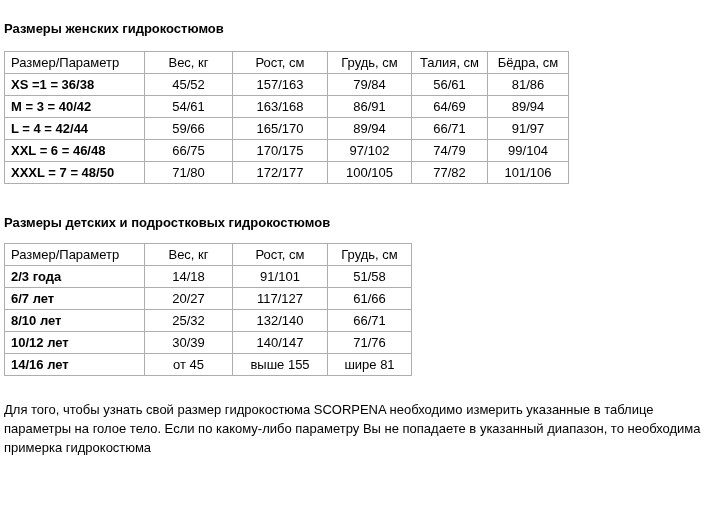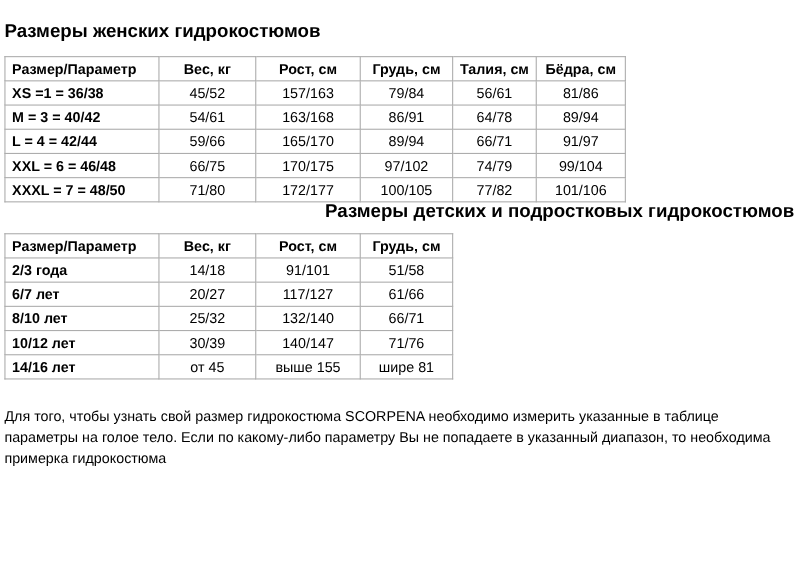--- a/index.html
+++ b/index.html
@@ -14,42 +14,42 @@
     font-family: "Liberation Sans", sans-serif;
     font-size: 13px;
     color: #000000;
   }
   .page {
     padding: 21px 4px 0 4px;
     box-sizing: border-box;
   }
   .section-title {
     font-weight: bold;
-    font-size: 17px;
+    font-size: 13px;
     line-height: 15px;
     margin: 0 0 15px 0;
   }
   .section-title.second {
+    margin-top: 31px;
     margin-bottom: 13px;
-    text-align: right;
   }
   table {
     border-collapse: collapse;
     table-layout: fixed;
   }
   th, td {
     border: 1px solid #adadad;
     padding: 3px 6px;
     line-height: 15px;
     font-size: 13px;
     overflow: hidden;
     white-space: nowrap;
   }
   th {
-    font-weight: bold;
+    font-weight: normal;
     text-align: center;
   }
   td {
     text-align: center;
     font-weight: normal;
   }
   th:first-child,
   td:first-child {
     text-align: left;
   }
@@ -99,21 +99,21 @@
           <td>157/163</td>
           <td>79/84</td>
           <td>56/61</td>
           <td>81/86</td>
         </tr>
         <tr>
           <td>M = 3 = 40/42</td>
           <td>54/61</td>
           <td>163/168</td>
           <td>86/91</td>
-          <td>64/78</td>
+          <td>64/69</td>
           <td>89/94</td>
         </tr>
         <tr>
           <td>L = 4 = 42/44</td>
           <td>59/66</td>
           <td>165/170</td>
           <td>89/94</td>
           <td>66/71</td>
           <td>91/97</td>
         </tr>

